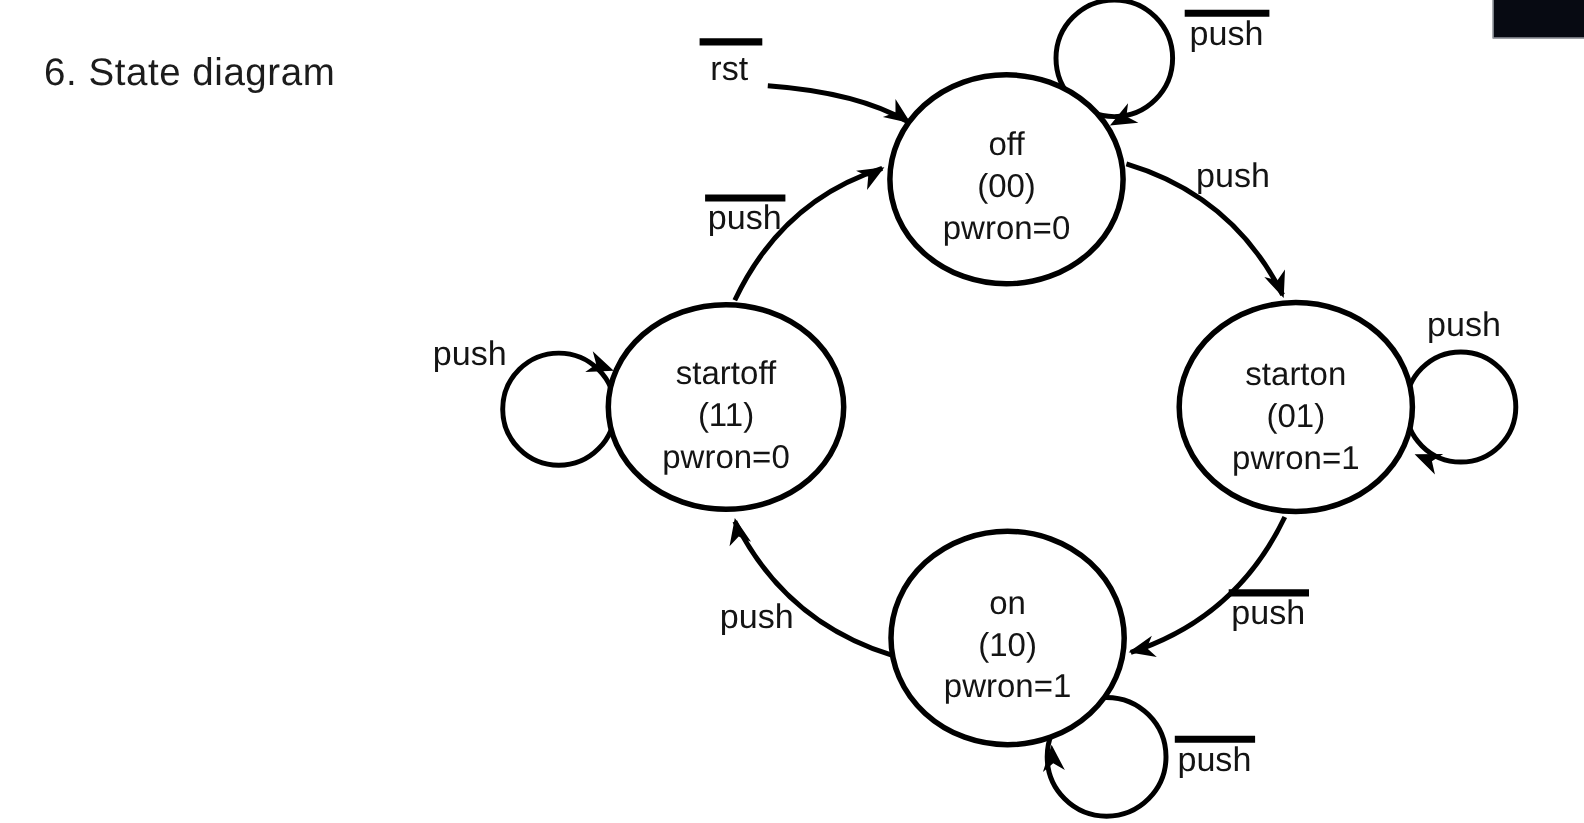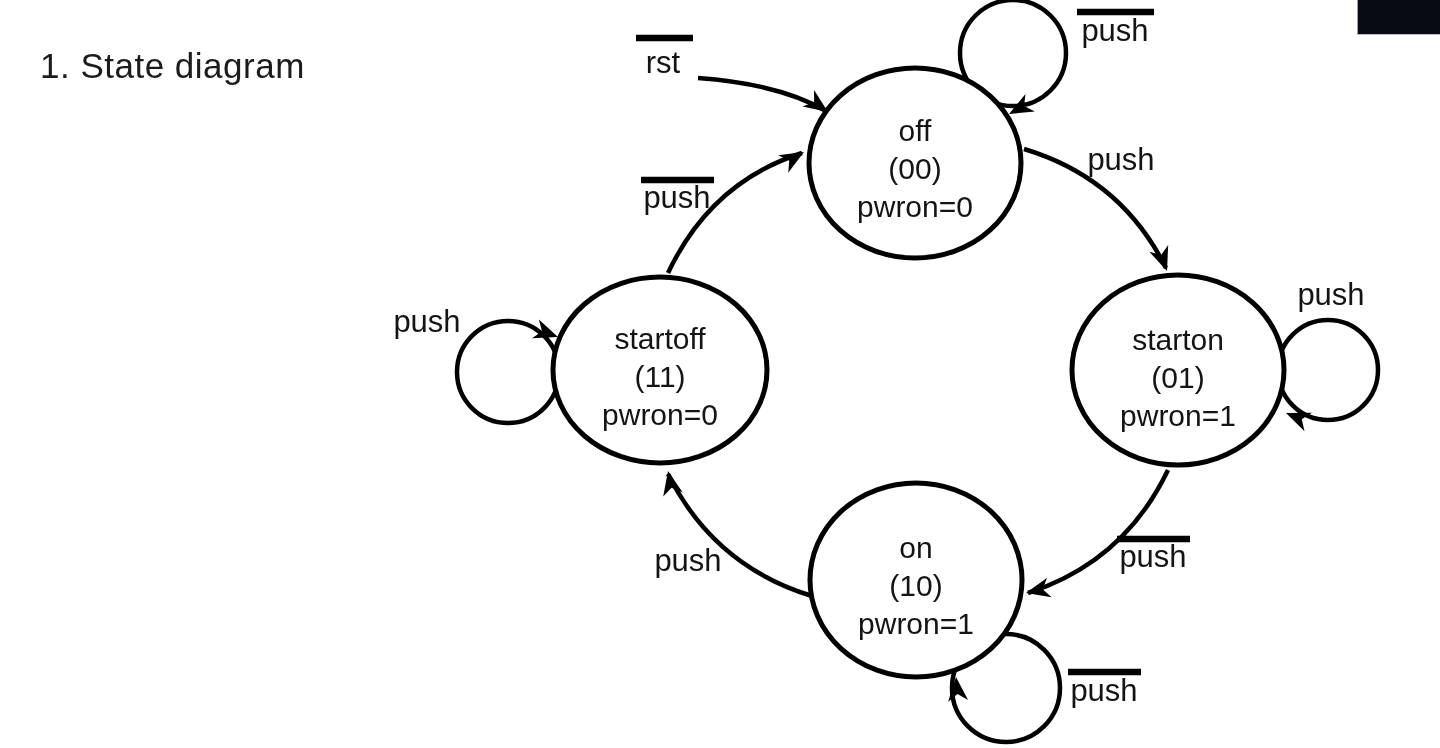--- a/index.html
+++ b/index.html
@@ -75,21 +75,21 @@
   .overline-bar {
     stroke: #000000;
     stroke-width: 6.5;
   }
 </style>
 </head>
 <body>
 
 <div class="stage">
 
-  <div class="page-title">1. State diagram</div>
+  <div class="page-title">6. State diagram</div>
 
   <div class="corner-fragment"></div>
 
   <svg class="diagram" width="1440" height="748" viewBox="0 0 1440 748">
 
     <circle class="loop-circle" cx="1013" cy="53" r="53"></circle>
     <circle class="loop-circle" cx="1328" cy="370" r="50"></circle>
     <circle class="loop-circle" cx="1006" cy="688" r="54"></circle>
     <circle class="loop-circle" cx="508" cy="372" r="51"></circle>
 

